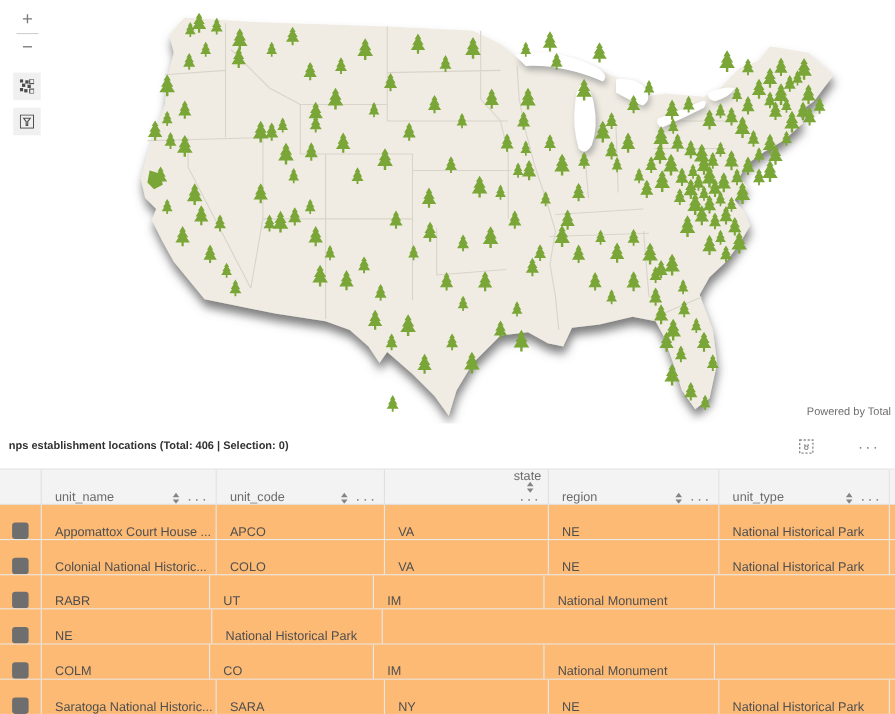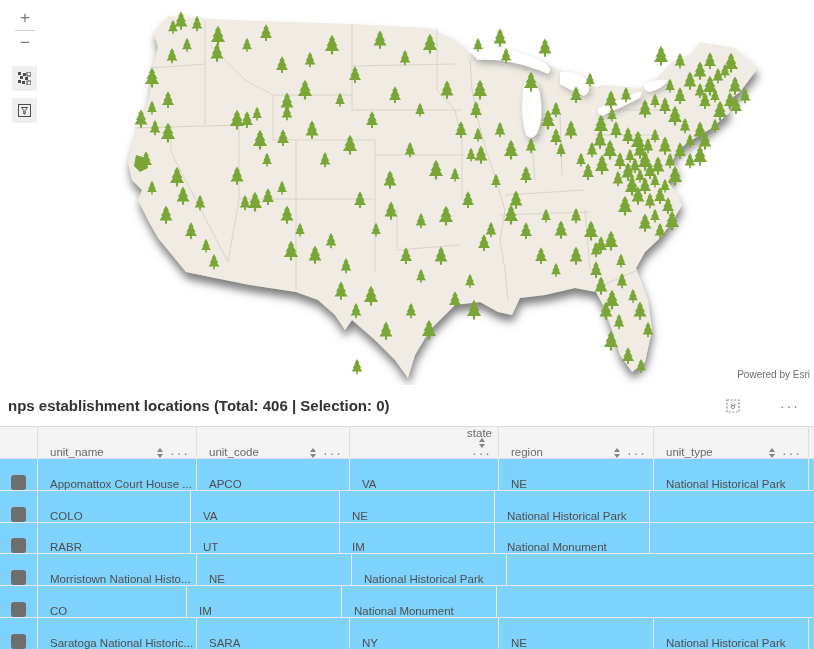--- a/index.html
+++ b/index.html
@@ -13,29 +13,29 @@
   .zoom-btn{width:26px;height:24px;line-height:24px;font-size:17px;color:#7b7b7b;cursor:pointer;
     text-align:center;user-select:none;background:transparent;}
   .zoom-divider{width:20px;height:0;border-top:1px solid #cfcfcf;margin:0 auto;}
   .tool-btn{position:absolute;left:0;width:25px;height:25px;background:#f0f0f0;display:flex;
     align-items:center;justify-content:center;cursor:pointer;}
   .tool-btn svg{display:block;}
   .attribution{position:absolute;right:4px;bottom:5px;font-size:10px;color:#6e6e6e;}
 
   
   .panel-titlebar{position:relative;height:41px;display:flex;align-items:center;padding-left:8px;box-sizing:border-box;}
-  .panel-title{font-size:15px;font-weight:600;color:#323232;}
+  .panel-title{font-size:10px;font-weight:600;color:#323232;}
   .titlebar-icons{position:absolute;right:14px;top:0;height:41px;display:flex;align-items:center;gap:40px;}
   .icon-btn{cursor:pointer;display:flex;align-items:center;justify-content:center;height:20px;}
   .dots{font-size:14px;color:#868686;letter-spacing:2px;line-height:10px;}
 
   .table{width:814px;border-top:1px solid #dcdcdc;font-size:11.5px;}
   .trow{display:flex;box-sizing:border-box;}
   .thead{height:32px;background:#f4f3f3;border-bottom:1px solid #e0e0e0;color:#6b6b6b;}
-  .tbody-row{height:31.8px;background:#7dd3fc;border-bottom:1px solid #e9e9e9;color:#4f4f4f;}
+  .tbody-row{height:31.8px;background:#fdba74;border-bottom:1px solid #e9e9e9;color:#4f4f4f;}
   .cell{box-sizing:border-box;border-right:1px solid #e9e9e9;display:flex;align-items:flex-end;
     padding:0 6px 0 12px;white-space:nowrap;overflow:hidden;}
   .thead .cell{border-right:1px solid #e0e0e0;}
   .cell.cb{justify-content:center;padding:0;}
   .cell.sliver{flex:1;border-right:none;padding:0;}
   .thead .cell.sliver{background:#f4f3f3;}
   .hlabel{flex:0 1 auto;overflow:hidden;text-overflow:ellipsis;}
   .hspacer{flex:1;}
   .sort{display:flex;flex-direction:column;gap:2px;margin:0 7px 0 4px;cursor:pointer;}
   .tri-up{width:0;height:0;border-left:3.5px solid transparent;border-right:3.5px solid transparent;
@@ -327,21 +327,21 @@
       </svg>
     </div>
     <div class="tool-btn" style="top:92px">
       <svg width="13" height="13" viewBox="0 0 13 13">
         <rect x="0.5" y="0.5" width="12" height="12" fill="none" stroke="#4d4d4d"></rect>
         <path d="M3.5 3.5 L9.5 3.5 L7.2 6.5 L7.2 10 L5.8 10 L5.8 6.5 Z" fill="none" stroke="#4d4d4d" stroke-width="1"></path>
       </svg>
     </div>
   </div>
 
-  <div class="attribution">Powered by Esri</div>
+  <div class="attribution">Powered by Total</div>
 </div>
 
 <div class="panel-titlebar">
   <span class="panel-title">nps establishment locations (Total: 406 | Selection: 0)</span>
   <div class="titlebar-icons">
     <span class="icon-btn">
       <svg width="14" height="14" viewBox="0 0 14 14">
         <rect x="1" y="1" width="12" height="12" fill="none" stroke="#8a8a8a" stroke-width="1.2" stroke-dasharray="2 1.6"></rect>
         <circle cx="7" cy="8" r="1.6" fill="none" stroke="#8a8a8a"></circle>
         <rect x="5" y="5" width="1.4" height="1.4" fill="#8a8a8a"></rect>
@@ -411,49 +411,50 @@
         <div class="cell" style="width: 153px;">APCO</div>
         <div class="cell" style="width: 149px;">VA</div>
         <div class="cell" style="width: 155px;">NE</div>
         <div class="cell" style="width: 155px;">National Historical Park</div>
         <div class="cell sliver"></div>
       </div>
       <div class="trow tbody-row">
         <div class="cell cb" style="width: 38px;">
           <div class="checkbox"></div>
         </div>
+        <div class="cell" style="width: 159px;">Colonial National Historic...</div>
         <div class="cell" style="width: 153px;">COLO</div>
         <div class="cell" style="width: 149px;">VA</div>
         <div class="cell" style="width: 155px;">NE</div>
         <div class="cell" style="width: 155px;">National Historical Park</div>
         <div class="cell sliver"></div>
       </div>
       <div class="trow tbody-row">
         <div class="cell cb" style="width: 38px;">
           <div class="checkbox"></div>
         </div>
         <div class="cell" style="width: 153px;">RABR</div>
         <div class="cell" style="width: 149px;">UT</div>
         <div class="cell" style="width: 155px;">IM</div>
         <div class="cell" style="width: 155px;">National Monument</div>
         <div class="cell sliver"></div>
       </div>
       <div class="trow tbody-row">
         <div class="cell cb" style="width: 38px;">
           <div class="checkbox"></div>
         </div>
-        <div class="cell" style="width: 159px;">Morristown National Histo...</div>
         <div class="cell" style="width: 155px;">NE</div>
         <div class="cell" style="width: 155px;">National Historical Park</div>
         <div class="cell sliver"></div>
       </div>
       <div class="trow tbody-row">
         <div class="cell cb" style="width: 38px;">
           <div class="checkbox"></div>
         </div>
+        <div class="cell" style="width: 153px;">COLM</div>
         <div class="cell" style="width: 149px;">CO</div>
         <div class="cell" style="width: 155px;">IM</div>
         <div class="cell" style="width: 155px;">National Monument</div>
         <div class="cell sliver"></div>
       </div>
       <div class="trow tbody-row">
         <div class="cell cb" style="width: 38px;">
           <div class="checkbox"></div>
         </div>
         <div class="cell" style="width: 159px;">Saratoga National Historic...</div>

